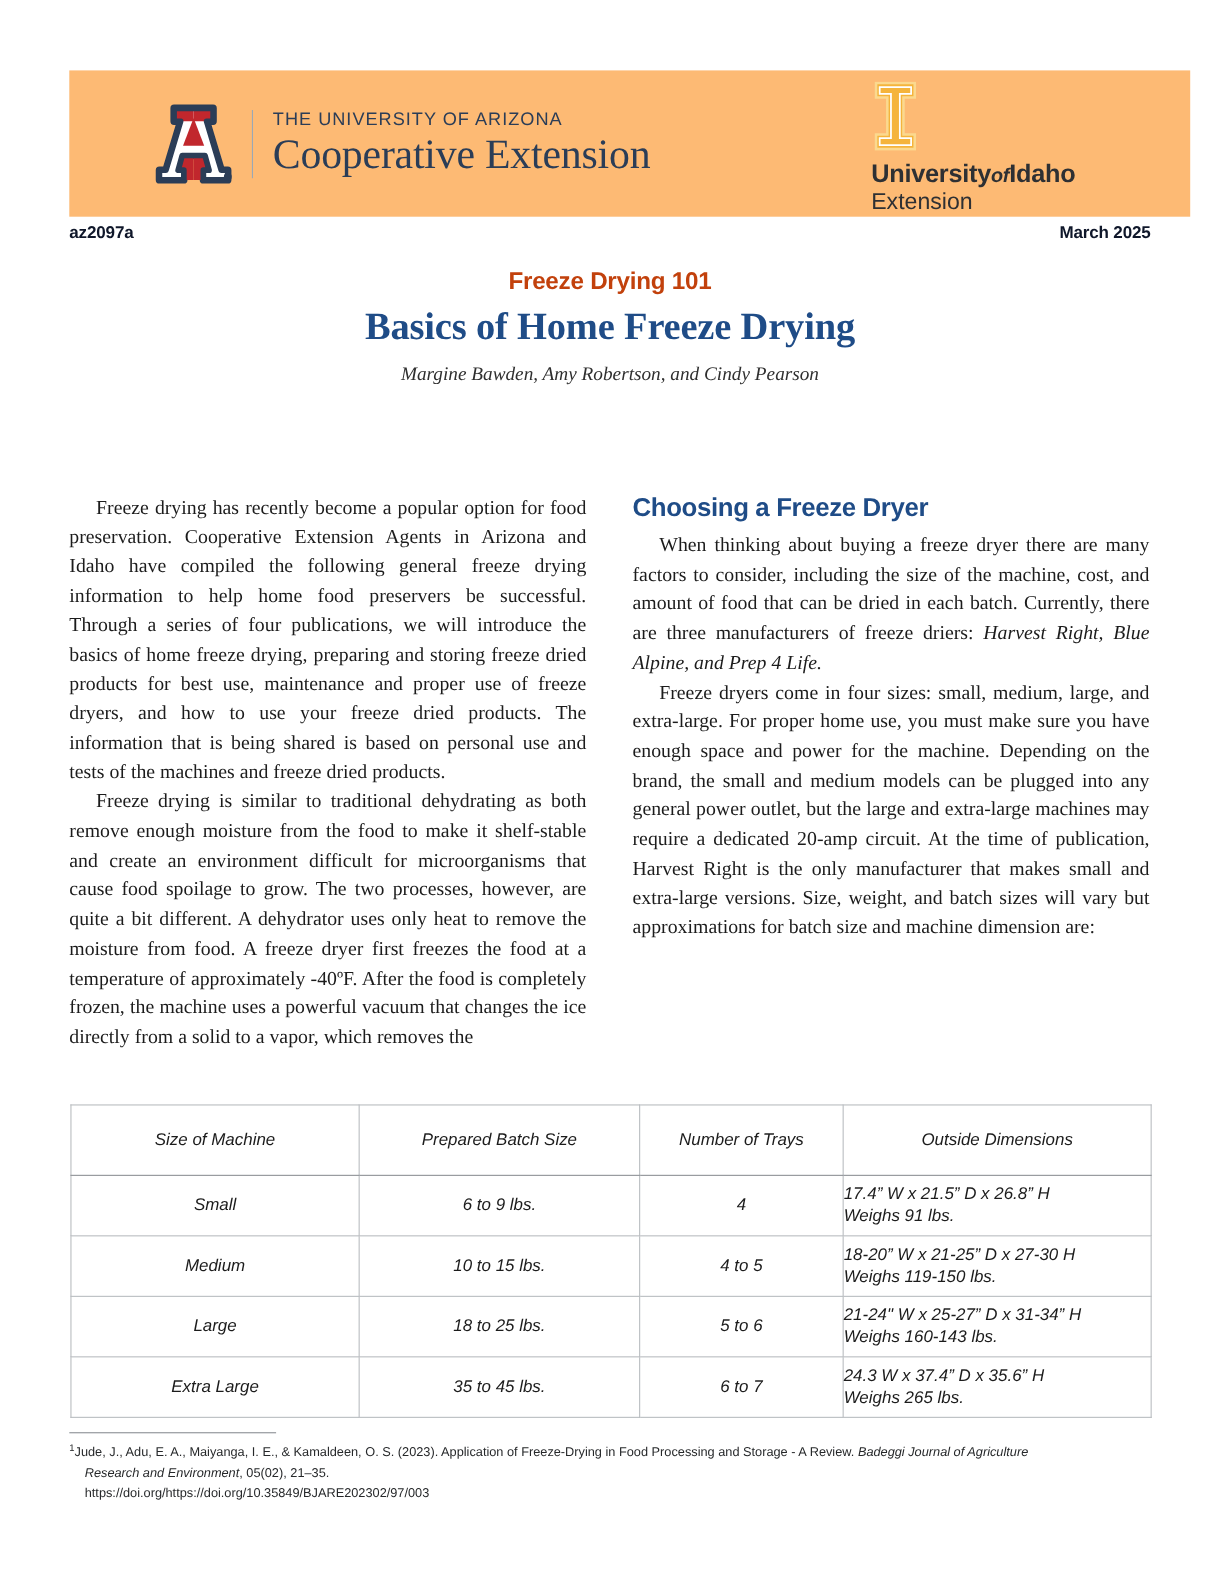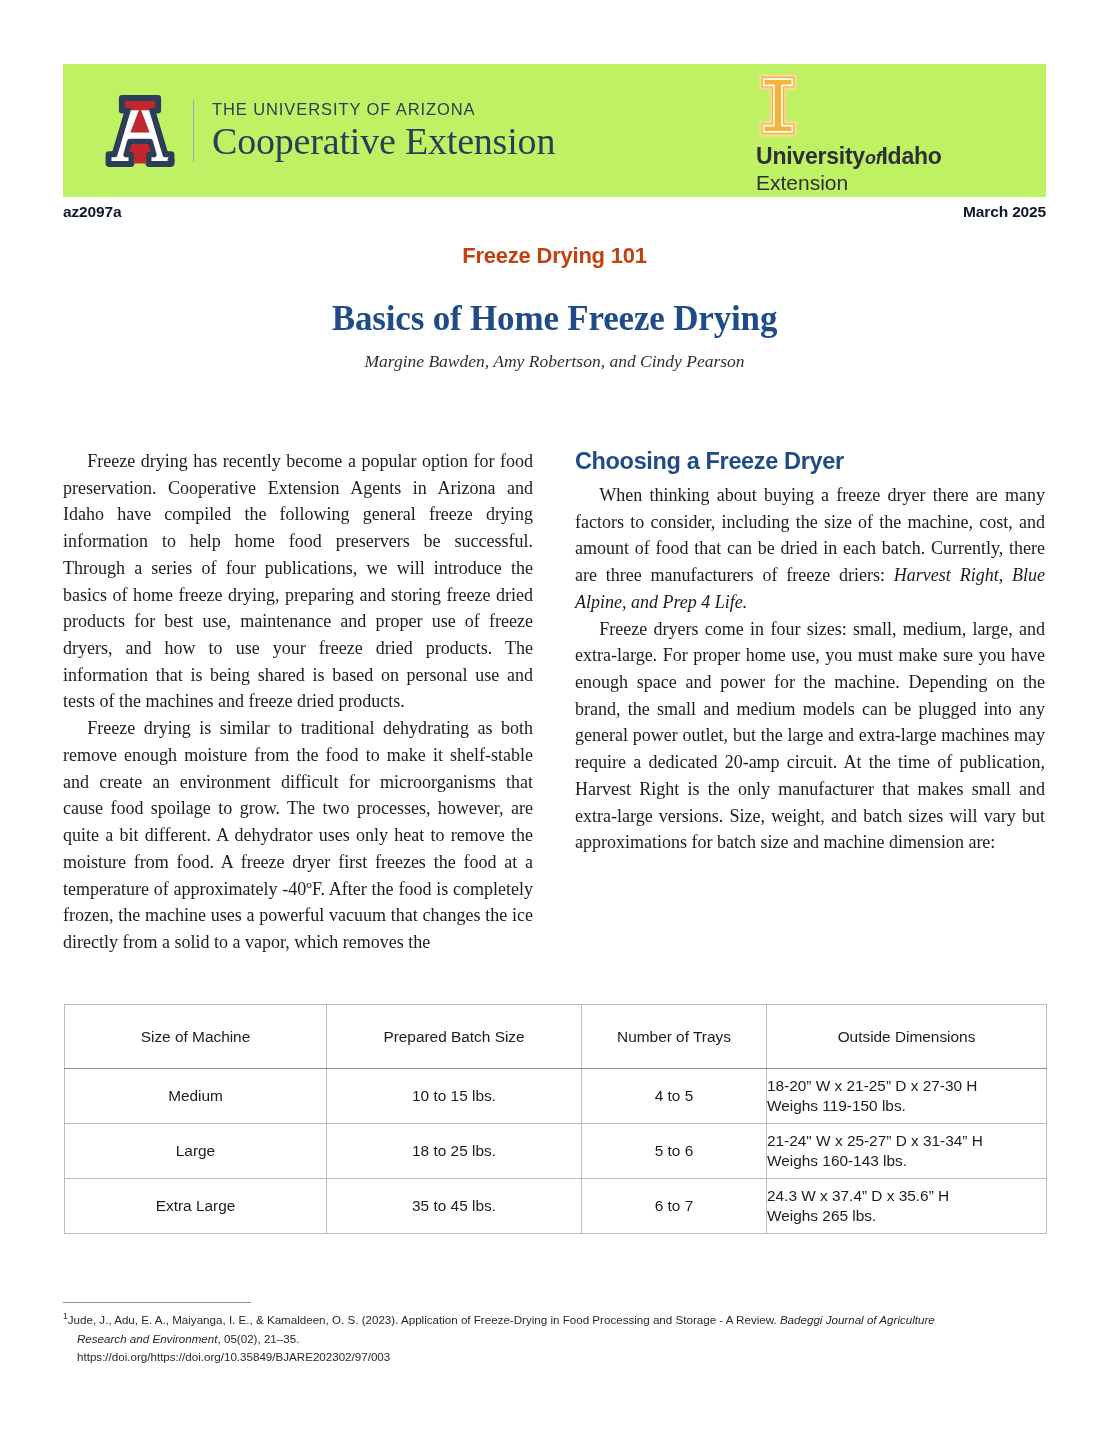--- a/index.html
+++ b/index.html
@@ -16,23 +16,24 @@
     overflow: hidden;
   }
 
   
   .header-band {
     position: absolute;
     left: 63px;
     top: 64px;
     width: 983px;
     height: 133px;
-    background: #bef264;
+    background: #fdba74;
     display: flex;
     align-items: center;
+    padding-left: 36px;
   }
   .ua-lockup {
     display: flex;
     align-items: center;
     margin-left: 40px;
   }
   .ua-logo { width: 74px; height: 74px; display:block; }
   .ua-divider {
     width: 1px;
     height: 62px;
@@ -112,21 +113,21 @@
     font-weight: 700;
     font-size: 22px;
     color: #c2410c;
     letter-spacing: -0.01em;
   }
   .maintitle {
     font-family: "Liberation Serif", serif;
     font-weight: 700;
     font-size: 35px;
     color: #1f4c87;
-    margin-top: 30px;
+    margin-top: 8px;
     letter-spacing: -0.005em;
   }
   .authors {
     font-family: "Liberation Serif", serif;
     font-style: italic;
     font-size: 17.5px;
     color: #2f2f2f;
     margin-top: 12px;
   }
 
@@ -174,20 +175,21 @@
     width: 100%;
     border-collapse: collapse;
     font-family: "Liberation Sans", sans-serif;
     font-size: 15.4px;
     color: #1c1c1c;
     table-layout: fixed;
   }
   table.spec th, table.spec td {
     border: 1px solid #b9bdc0;
     padding: 0;
+    font-style: italic;
   }
   table.spec thead th {
     font-weight: 400;
     text-align: center;
     height: 63px;
     vertical-align: middle;
     border-bottom: 1px solid #8e9296;
   }
   table.spec tbody td { height: 54px; vertical-align: middle; }
   td.c { text-align: center; }
@@ -298,20 +300,29 @@
     <thead>
       <tr>
         <th>Size of Machine</th>
         <th>Prepared Batch Size</th>
         <th>Number of Trays</th>
         <th>Outside Dimensions</th>
       </tr>
     </thead>
     <tbody>
       <tr>
+        <td class="c">Small</td>
+        <td class="c">6 to 9 lbs.</td>
+        <td class="c">4</td>
+        <td class="dims">
+          <div>17.4” W x 21.5” D x 26.8” H</div>
+          <div>Weighs 91 lbs.</div>
+        </td>
+      </tr>
+      <tr>
         <td class="c">Medium</td>
         <td class="c">10 to 15 lbs.</td>
         <td class="c">4 to 5</td>
         <td class="dims">
           <div>18-20” W x 21-25” D x 27-30 H</div>
           <div>Weighs 119-150 lbs.</div>
         </td>
       </tr>
       <tr>
         <td class="c">Large</td>

